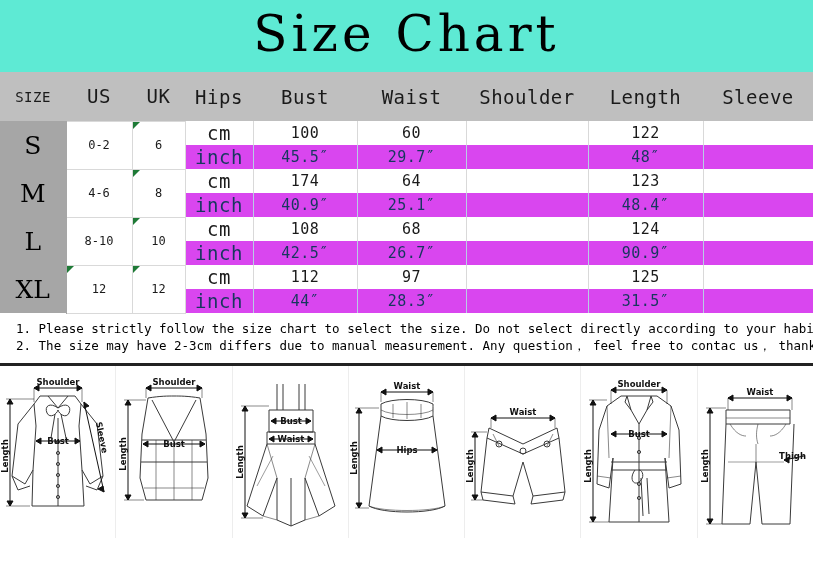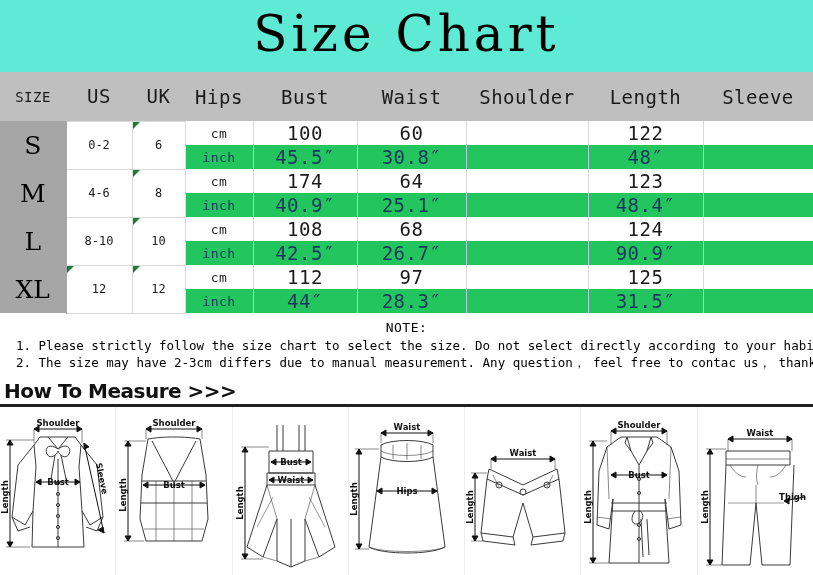--- a/index.html
+++ b/index.html
@@ -86,31 +86,31 @@
     border-right: 7px solid transparent;
   }
 
   tr.row-cm td.data {
     background: #ffffff;
     color: #1a1a1a;
     border-left: 1px solid #d9d9d9;
     border-right: 1px solid #d9d9d9;
   }
   tr.row-inch td.data {
-    background: #22c55e;
+    background: #d946ef;
     color: #17375e;
     border-left: 1px solid #b8cce4;
     border-right: 1px solid #b8cce4;
   }
   tr.row-cm, tr.row-inch { height: 24px; }
   td.data {
-    font-size: 19px;
+    font-size: 15px;
     letter-spacing: 0.5px;
   }
-  td.unit { font-size: 13px; }
+  td.unit { font-size: 19px; }
 
   
   .note-wrap {
     background: #ffffff;
     padding: 6px 0 4px 0;
   }
   .note-title {
     text-align: center;
     font-size: 13px;
     color: #000000;
@@ -204,21 +204,21 @@
       <td class="data unit">cm</td>
       <td class="data">100</td>
       <td class="data">60</td>
       <td class="data"></td>
       <td class="data">122</td>
       <td class="data"></td>
     </tr>
     <tr class="row-inch">
       <td class="data unit">inch</td>
       <td class="data">45.5″</td>
-      <td class="data">30.8″</td>
+      <td class="data">29.7″</td>
       <td class="data"></td>
       <td class="data">48″</td>
       <td class="data"></td>
     </tr>
 
     <tr class="row-cm">
       <td class="size-cell" rowspan="2">M</td>
       <td class="us-cell" rowspan="2"><span>4-6</span></td>
       <td class="uk-cell" rowspan="2"><span class="corner-flag"></span><span>8</span></td>
       <td class="data unit">cm</td>
@@ -274,27 +274,25 @@
       <td class="data">28.3″</td>
       <td class="data"></td>
       <td class="data">31.5″</td>
       <td class="data"></td>
     </tr>
 
   </tbody>
 </table>
 
 <div class="note-wrap">
-  <div class="note-title">NOTE:</div>
   <div class="note-line">1. Please strictly follow the size chart  to select the size. Do not select directly according to your habits.</div>
   <div class="note-line">2. The size may have 2-3cm differs due to manual measurement. Any question， feel free to contac us， thank you.</div>
 </div>
 
 <div class="howto-wrap">
-  <span class="howto-title">How To Measure &gt;&gt;&gt;</span>
   <div class="howto-rule"></div>
 </div>
 
 <div class="illus-strip">
 
   <div class="illus-cell">
     <svg width="116" height="172" viewBox="0 0 116 172">
       <g fill="none" stroke="#3a3a3a" stroke-width="1">
 
         <path d="M40 30 L34 38 L18 58 L12 110 L25 118 L33 104 L32 140 L84 140 L82 104 L90 118 L103 110 L97 58 L81 38 L75 30 Z"></path>

